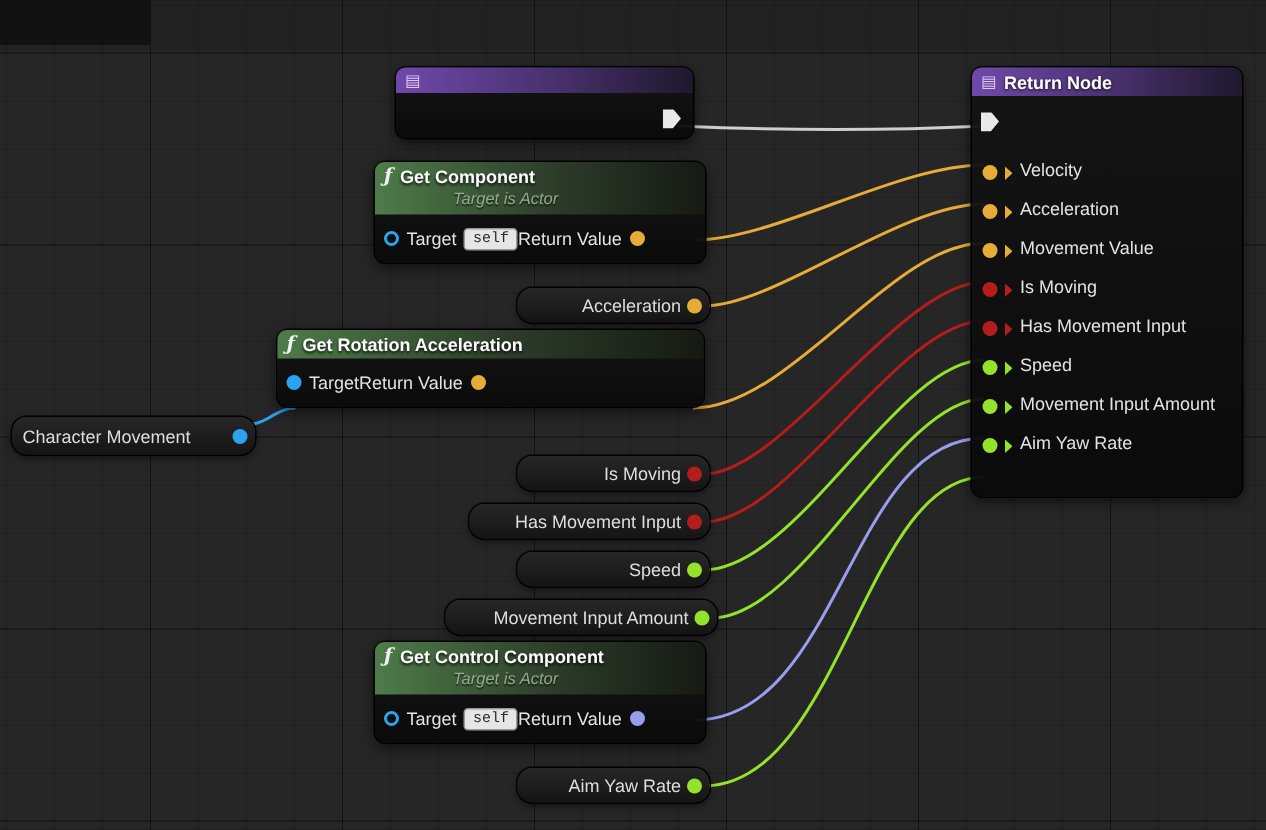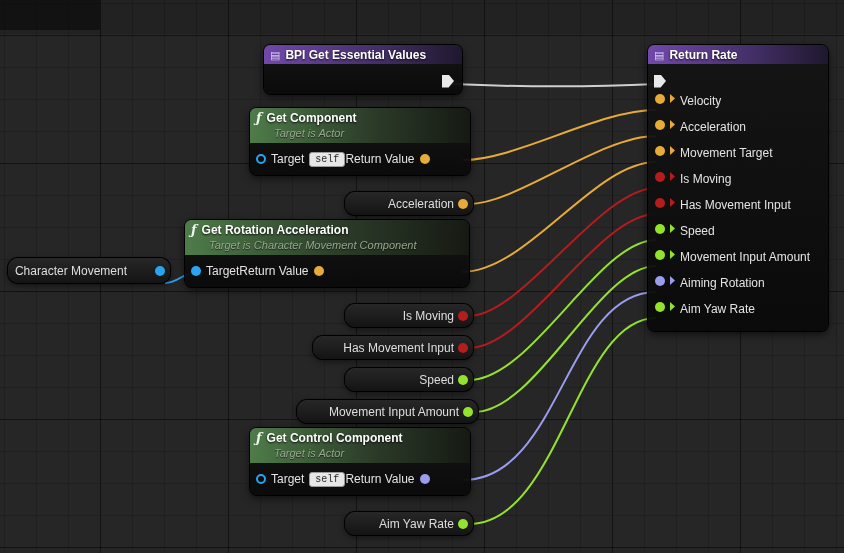--- a/index.html
+++ b/index.html
@@ -19,21 +19,21 @@
   .wires path{fill:none;stroke-width:2;}
 
   .node{position:absolute;border-radius:7px;
     background:linear-gradient(180deg,rgba(20,20,20,.95),rgba(9,9,9,.95));
     box-shadow:0 3px 9px rgba(0,0,0,.65), 0 0 0 1px #000;}
   .hdr{border-radius:6px 6px 0 0;}
   .hdr-row{display:flex;align-items:center;gap:5px;padding:3px 8px 2px 6px;}
   .hdr-green{background:linear-gradient(90deg,#4e7c49 0%,#2c3c29 55%,rgba(22,26,19,.92) 100%);}
   .hdr-purple{background:linear-gradient(90deg,#7148ab 0%,#46306b 55%,rgba(32,24,48,.92) 100%);}
   .ttl{font-weight:bold;font-size:12px;color:#fff;white-space:nowrap;text-shadow:0 1px 2px rgba(0,0,0,.85);}
-  .sub{font-size:11px;font-style:italic;color:#93a88d;padding:0 8px 4px 24px;white-space:nowrap;text-shadow:0 1px 1px rgba(0,0,0,.6);}
+  .sub{font-size:11px;font-style:italic;color:#93a88d;padding:0 8px 4px 24px;white-space:nowrap;text-shadow:0 1px 1px rgba(0,0,0,.6);margin-left:28px;}
   .ficon{font-family:"DejaVu Serif",serif;font-style:italic;font-weight:bold;font-size:13px;color:#eef4ee;line-height:12px;}
   .licon{font-size:11px;color:#d9cbf2;line-height:12px;}
 
   .body{padding:5px 6px;}
   .row{display:flex;align-items:center;height:22px;}
   .spread{}
   .grp{display:flex;align-items:center;gap:5px;}
   .plabel{font-size:12px;color:#e3e3e3;white-space:nowrap;}
 
   .pin{width:10px;height:10px;border-radius:50%;flex:none;}
@@ -41,21 +41,21 @@
   .wedge{width:5px;height:9px;clip-path:polygon(0 0,100% 50%,0 100%);flex:none;}
   .execpin{width:12px;height:13px;clip-path:polygon(0 0,55% 0,100% 50%,55% 100%,0 100%);background:#e9e9e9;flex:none;}
 
   .c-vector{background:#e7ab38;}
   .c-bool{background:#b51c1c;}
   .c-float{background:#93e32d;}
   .c-rot{background:#9a9cee;}
   .c-obj{background:#2aa3f1;}
   .b-obj{border-color:#2aa3f1;}
 
-  .ret-row{display:flex;align-items:flex-start;gap:5px;height:26px;padding:0 7px;}
+  .ret-row{display:flex;align-items:flex-end;gap:5px;height:26px;padding:0 7px;}
   .exec-row{display:flex;align-items:center;height:26px;padding:0 6px;margin-top:4px;}
   .exec-row.right{justify-content:flex-end;padding-right:8px;}
 
   .pill{position:absolute;height:23px;border-radius:10px;
     background:linear-gradient(180deg,#272727,#141414);
     box-shadow:0 2px 6px rgba(0,0,0,.6),0 0 0 1px #000;
     display:flex;align-items:center;justify-content:flex-end;gap:4px;padding:0 5px 0 12px;box-sizing:border-box;}
   .pill .plabel{color:#dedede;}
 
   .selfbox{background:#e6e6e6;color:#2a2a2a;border:1px solid #999;border-radius:3px;
@@ -81,74 +81,68 @@
     <path d="M469,380 C532,380 598,240 656,240" stroke="#93e32d"></path>
     <path d="M474,412 C537,412 598,266 656,266" stroke="#93e32d"></path>
     <path d="M463,480 C560,480 566,292 656,292" stroke="#9a9cee"></path>
     <path d="M469,524 C560,524 576,318 656,318" stroke="#93e32d"></path>
     <path d="M165,283 C178,283 184,272 197,272" stroke="#2aa3f1"></path>
   </svg>
 
   <div class="node" style="left:264px;top:45px;width:198px;">
     <div class="hdr hdr-purple hdr-row">
       <span class="licon">▤</span>
-      <span class="ttl">BPI Get Essential Values</span>
     </div>
     <div class="exec-row right">
       <span class="execpin"></span>
     </div>
   </div>
 
   <div class="node" style="left:648px;top:45px;width:180px;height:286px;">
     <div class="hdr hdr-purple hdr-row">
       <span class="licon">▤</span>
-      <span class="ttl">Return Rate</span>
+      <span class="ttl">Return Node</span>
     </div>
     <div class="exec-row">
       <span class="execpin"></span>
     </div>
     <div class="ret-row">
         <span class="pin c-vector"></span>
         <span class="wedge c-vector"></span>
         <span class="plabel">Velocity</span>
       </div>
     <div class="ret-row">
         <span class="pin c-vector"></span>
         <span class="wedge c-vector"></span>
         <span class="plabel">Acceleration</span>
       </div>
     <div class="ret-row">
         <span class="pin c-vector"></span>
         <span class="wedge c-vector"></span>
-        <span class="plabel">Movement Target</span>
+        <span class="plabel">Movement Value</span>
       </div>
     <div class="ret-row">
         <span class="pin c-bool"></span>
         <span class="wedge c-bool"></span>
         <span class="plabel">Is Moving</span>
       </div>
     <div class="ret-row">
         <span class="pin c-bool"></span>
         <span class="wedge c-bool"></span>
         <span class="plabel">Has Movement Input</span>
       </div>
     <div class="ret-row">
         <span class="pin c-float"></span>
         <span class="wedge c-float"></span>
         <span class="plabel">Speed</span>
       </div>
     <div class="ret-row">
         <span class="pin c-float"></span>
         <span class="wedge c-float"></span>
         <span class="plabel">Movement Input Amount</span>
-      </div>
-    <div class="ret-row">
-        <span class="pin c-rot"></span>
-        <span class="wedge c-rot"></span>
-        <span class="plabel">Aiming Rotation</span>
       </div>
     <div class="ret-row">
         <span class="pin c-float"></span>
         <span class="wedge c-float"></span>
         <span class="plabel">Aim Yaw Rate</span>
       </div>
   </div>
 
   <div class="node" style="left:250px;top:108px;width:220px;">
     <div class="hdr hdr-green">
@@ -177,37 +171,36 @@
     <span class="plabel">Acceleration</span>
     <span class="pin c-vector"></span>
   </div>
 
   <div class="node" style="left:185px;top:220px;width:284px;">
     <div class="hdr hdr-green">
       <div class="hdr-row">
         <span class="ficon">ƒ</span>
         <span class="ttl">Get Rotation Acceleration</span>
       </div>
-      <div class="sub">Target is Character Movement Component</div>
     </div>
     <div class="body">
         <div class="row spread">
       <span class="grp">
         <span class="pin c-obj"></span>
         <span class="plabel">Target</span>
       </span>
       <span class="grp">
         <span class="plabel">Return Value</span>
         <span class="pin c-vector"></span>
       </span>
     </div>
       </div>
   </div>
 
-  <div class="pill" style="left:8px;top:258px;width:162px;height:25px;gap:28px;">
+  <div class="pill" style="left:8px;top:278px;width:162px;height:25px;gap:28px;">
     <span class="plabel">Character Movement</span>
     <span class="pin c-obj"></span>
   </div>
 
   <div class="pill" style="left:345px;top:304px;width:128px;">
     <span class="plabel">Is Moving</span>
     <span class="pin c-bool"></span>
   </div>
 
   <div class="pill" style="left:313px;top:336px;width:160px;">

